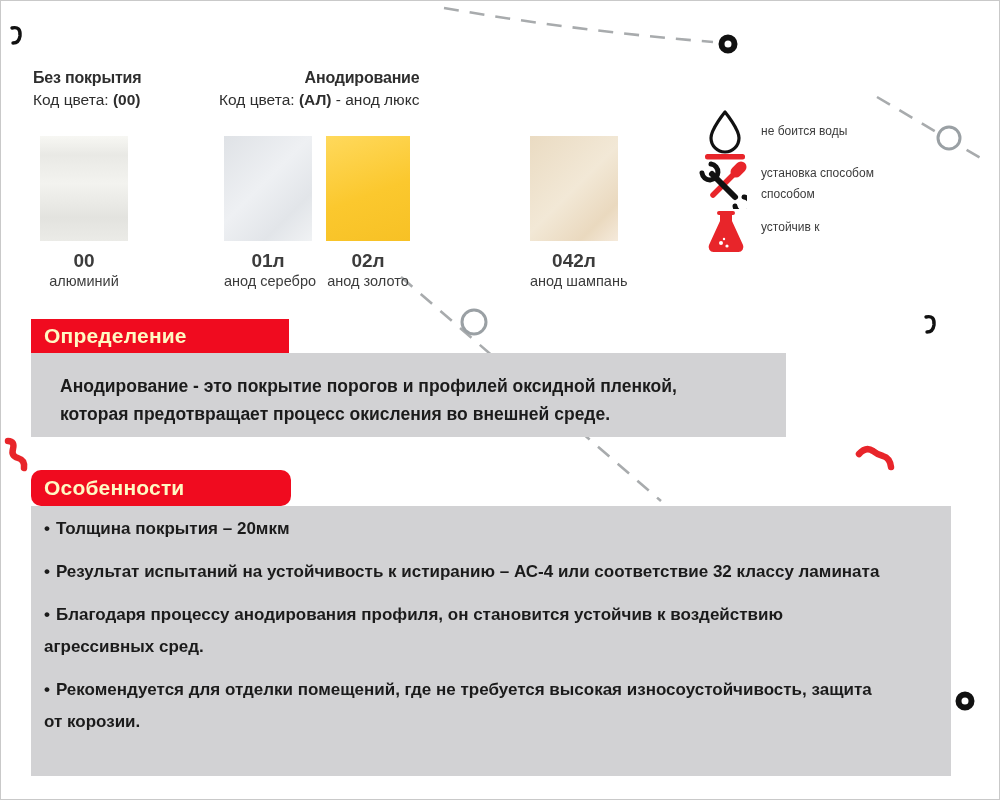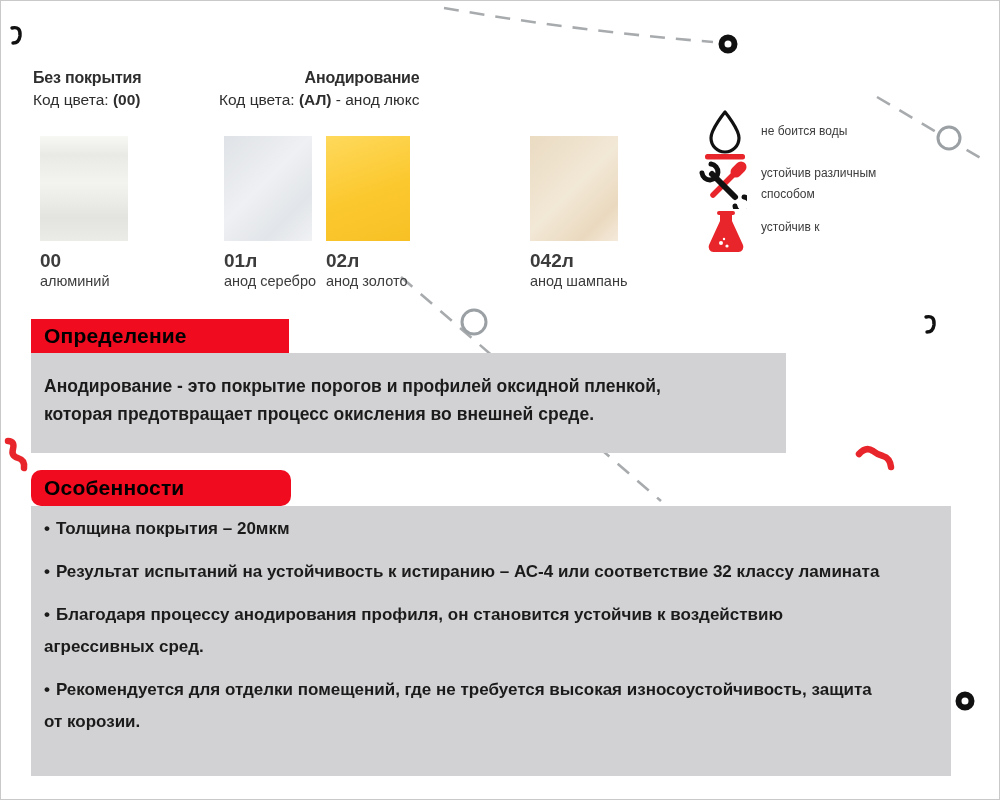--- a/index.html
+++ b/index.html
@@ -23,31 +23,31 @@
   .donut{fill:none;stroke:var(--mark-black);stroke-width:6;}
   .comma{fill:none;stroke:var(--mark-black);stroke-width:3.4;stroke-linecap:round;}
   .squiggle{fill:none;stroke:var(--icon-red);stroke-width:6.5;stroke-linecap:round;stroke-linejoin:round;}
 
   .abs{position:absolute;z-index:1;}
 
   .col-title{font-size:16px;font-weight:700;color:var(--heading-dark);letter-spacing:-0.2px;}
   .col-sub{font-size:15.5px;color:var(--heading-dark);margin-top:4px;}
   .col-sub b{font-weight:700;}
 
-  .swatch-item{position:absolute;z-index:1;padding-left:7px;}
+  .swatch-item{position:absolute;z-index:1;text-align:center;padding-left:7px;}
   .swatch{width:100%;height:105px;}
   .swatch-code{margin-top:9px;font-size:19px;font-weight:600;color:var(--muted-dark);}
   .swatch-name{margin-top:1px;font-size:14.5px;color:var(--muted-dark);white-space:nowrap;}
 
   .benefit-text{font-size:12px;color:var(--muted-dark);line-height:21px;}
   .benefit-text span{display:block;}
 
   .banner{position:absolute;z-index:1;height:34px;background:var(--accent-red);
           display:flex;align-items:center;padding-left:13px;}
-  .banner-label{color:#000000;font-size:21px;font-weight:700;letter-spacing:0.2px;}
+  .banner-label{color:#fef9c3;font-size:21px;font-weight:700;letter-spacing:0.2px;}
 
   .graybox{position:absolute;z-index:1;background:var(--box-gray);}
   #definition-box p{padding:19px 0 0 13px;width:700px;font-size:17.5px;font-weight:600;
                     line-height:28px;color:var(--text-dark);}
   #features-box ul{list-style:none;padding:7px 70px 0 13px;}
   #features-box li{font-size:17px;font-weight:600;line-height:32px;color:var(--text-dark);
                    margin-bottom:11px;}
   #features-box .bullet{margin-right:6px;}
 </style>
 </head>
@@ -117,38 +117,38 @@
   </div>
 
   <svg class="abs" style="left:698px;top:160px;" width="48" height="48" viewBox="0 0 48 48">
     <line x1="36" y1="12" x2="14" y2="34" stroke="var(--icon-red)" stroke-width="5.5" stroke-linecap="round"></line>
     <line x1="37" y1="11" x2="42" y2="6" stroke="var(--icon-red)" stroke-width="11" stroke-linecap="round"></line>
     <path d="M3,12 A8,8 0 1 0 12,3" fill="none" stroke="var(--mark-black)" stroke-width="5" stroke-linecap="round"></path>
     <line x1="13" y1="13" x2="36" y2="36" stroke="var(--mark-black)" stroke-width="6" stroke-linecap="round"></line>
     <path d="M36,45 A8,8 0 1 0 45,36" fill="none" stroke="var(--mark-black)" stroke-width="5" stroke-linecap="round"></path>
   </svg>
   <div class="abs benefit-text" style="left:760px;top:162px;">
-    <span>устойчив различным</span>
+    <span>установка способом</span>
     <span>способом</span>
   </div>
 
   <svg class="abs" style="left:704px;top:208px;" width="42" height="46" viewBox="0 0 42 46">
     <path d="M14,2 h14 a2,2 0 0 1 0,4 h-1 v6 l11,24 a5,5 0 0 1 -4.5,7 h-25 a5,5 0 0 1 -4.5,-7 l11,-24 v-6 h-1 a2,2 0 0 1 0,-4 Z" fill="var(--icon-red)"></path>
     <circle cx="16" cy="34" r="2" fill="#ffffff"></circle>
     <circle cx="22" cy="37" r="1.6" fill="#ffffff"></circle>
     <circle cx="19" cy="30" r="1.2" fill="#ffffff"></circle>
   </svg>
   <div class="abs benefit-text" style="left:760px;top:216px;">
     <span>устойчив к</span>
   </div>
 
   <div class="banner" style="left:30px;top:318px;width:258px;">
     <span class="banner-label">Определение</span>
   </div>
-  <div class="graybox" id="definition-box" style="left:30px;top:352px;width:755px;height:100px;">
+  <div class="graybox" id="definition-box" style="left:30px;top:352px;width:755px;height:84px;padding-left:16px;">
     <p>Анодирование - это покрытие порогов и профилей оксидной пленкой, которая предотвращает процесс окисления во внешней среде.</p>
   </div>
 
   <div class="banner" style="left:30px;top:469px;width:260px;height:36px;border-radius:10px;">
     <span class="banner-label">Особенности</span>
   </div>
   <div class="graybox" id="features-box" style="left:30px;top:505px;width:920px;height:270px;">
     <ul>
       <li><span class="bullet">•</span><span>Толщина покрытия – 20мкм</span></li>
       <li><span class="bullet">•</span><span>Результат испытаний на устойчивость к истиранию – АС-4 или соответствие 32 классу ламината</span></li>

